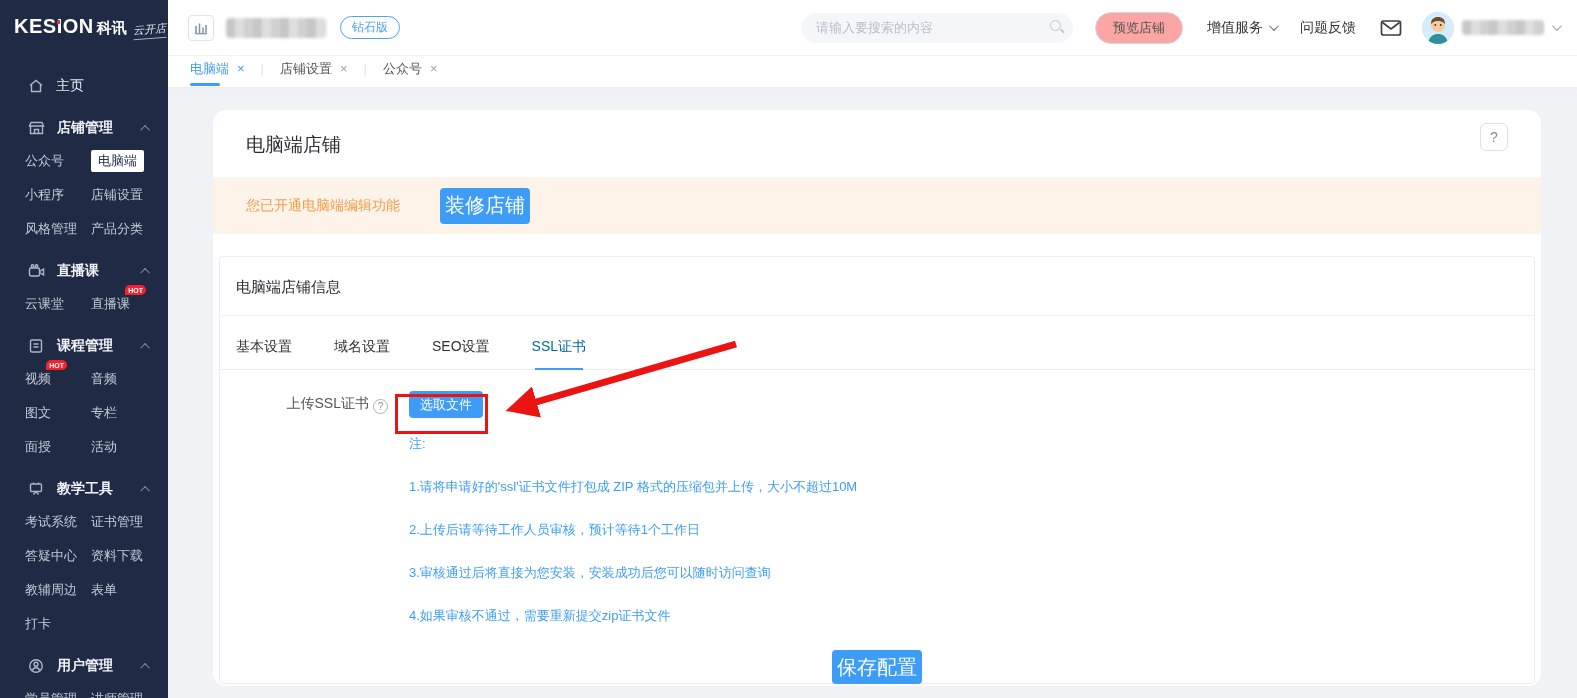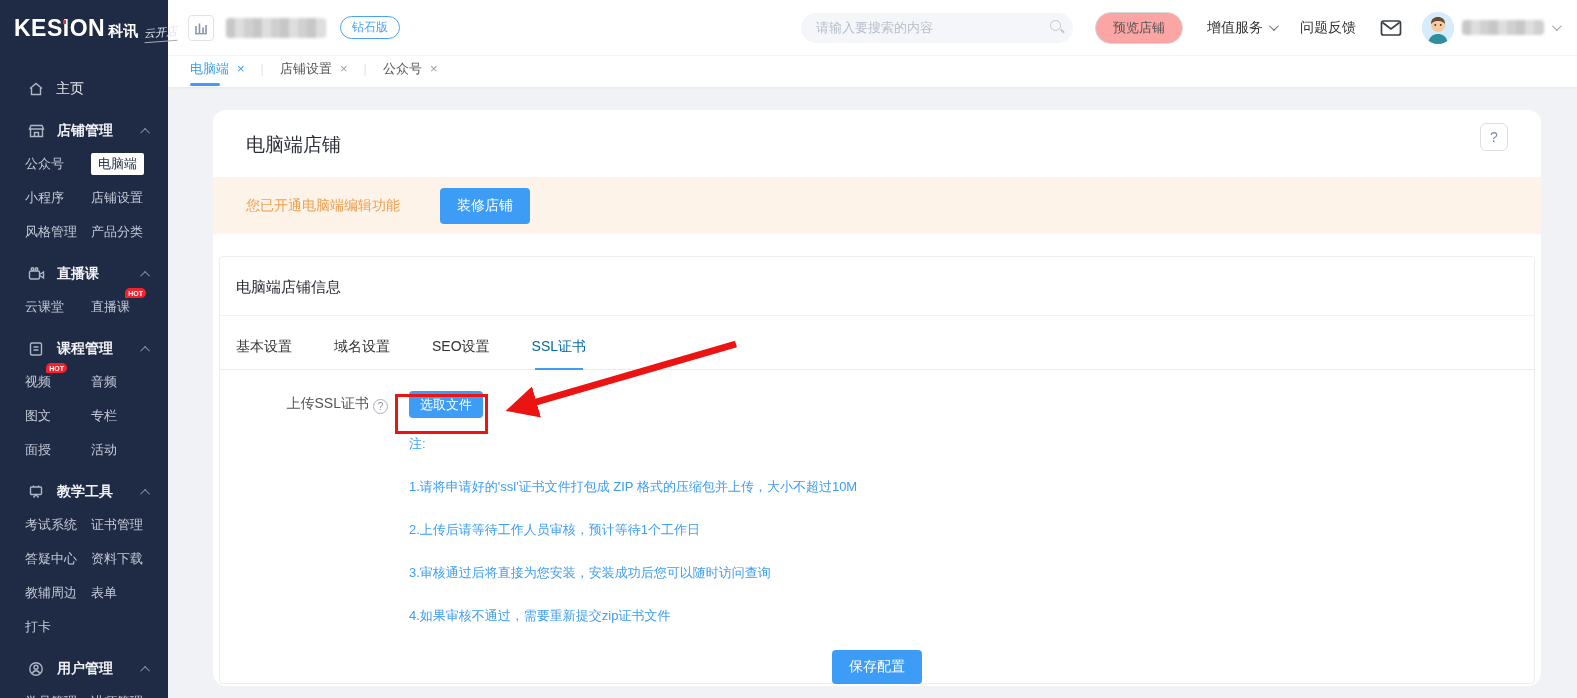--- a/index.html
+++ b/index.html
@@ -3,21 +3,21 @@
 <meta charset="utf-8">
 <style>
   * { margin:0; padding:0; box-sizing:border-box; }
   html,body { width:1577px; height:698px; overflow:hidden;
     font-family:"Liberation Sans","DejaVu Sans",sans-serif; background:#f0f2f5; }
 
   
   .sidebar { position:fixed; left:0; top:0; width:168px; height:698px;
     background:#1f2a44; color:#c3c9d6; z-index:10; }
   .logo { padding:15px 0 12px 14px; display:flex; align-items:baseline; white-space:nowrap; }
-  .logo .brand { color:#fff; font-weight:bold; font-size:23px; letter-spacing:.5px; }
+  .logo .brand { color:#fff; font-weight:bold; font-size:20px; letter-spacing:.5px; }
   .logo .brand-i { color:#fff; position:relative; }
   .logo .brand-i::before { content:""; position:absolute; left:0; top:5px; width:3px; height:4px; background:#e03131; }
   .logo .brand-cn { color:#fff; font-weight:bold; font-size:15px; margin-left:3px; }
   .logo .slogan { color:#dfe3ea; font-size:11px; font-style:italic; margin-left:6px;
     transform:rotate(-4deg); border-bottom:1px solid #aab; padding-bottom:1px; }
   .nav-home { display:flex; align-items:center; gap:12px; padding:26px 0 0 28px;
     font-size:14px; color:#e6e9ef; cursor:pointer; }
   .nav-section { margin-top:24px; }
   .sec-head { display:flex; align-items:center; padding:0 18px 0 28px; cursor:pointer; }
   .sec-head .sec-icon { width:17px; display:inline-flex; }
@@ -79,21 +79,21 @@
 
   .content { flex:1; overflow:hidden; }
   .panel { background:#fff; border-radius:13px; margin:23px 36px 0 45px; position:relative;
     padding:22px 0 16px; height:576px; }
   .page-title { font-size:19px; color:#2b2f36; margin-left:33px; font-weight:500; }
   .btn-help { position:absolute; right:33px; top:13px; width:28px; height:28px; background:#fff;
     border:1px solid #dcdfe3; border-radius:6px; color:#7d8aa0; font-size:14px; cursor:pointer; }
   .notice { margin-top:19px; background:#fdf3e8; height:57px; display:flex; align-items:center;
     padding-left:33px; }
   .notice-text { color:#ef9f4e; font-size:14px; }
-  .btn-blue { background:#3d9df6; color:#fff; border:none; border-radius:4px; font-size:14px;
+  .btn-blue { background:#3d9df6; color:#fff; border:none; border-radius:4px; font-size:20px;
     cursor:pointer; font-family:"Liberation Sans","DejaVu Sans",sans-serif; }
   .btn-decorate { margin-left:40px; width:90px; height:36px; }
 
   .card { margin:22px 6px 0; border:1px solid #ebedf0; border-radius:4px; height:428px; }
   .card-title { font-size:15px; color:#2b2f36; padding:21px 16px 18px; border-bottom:1px solid #f0f1f3; }
   .card-tabs { display:flex; gap:42px; padding:22px 16px 0; border-bottom:1px solid #ebedf0; }
   .ctab { font-size:14px; color:#333; padding-bottom:13px; cursor:pointer; position:relative; }
   .ctab.active { color:#0369a1; }
   .ctab.active::after { content:""; position:absolute; left:50%; transform:translateX(-50%);
     bottom:-1px; width:48px; height:2px; background:#3d9df6; }

